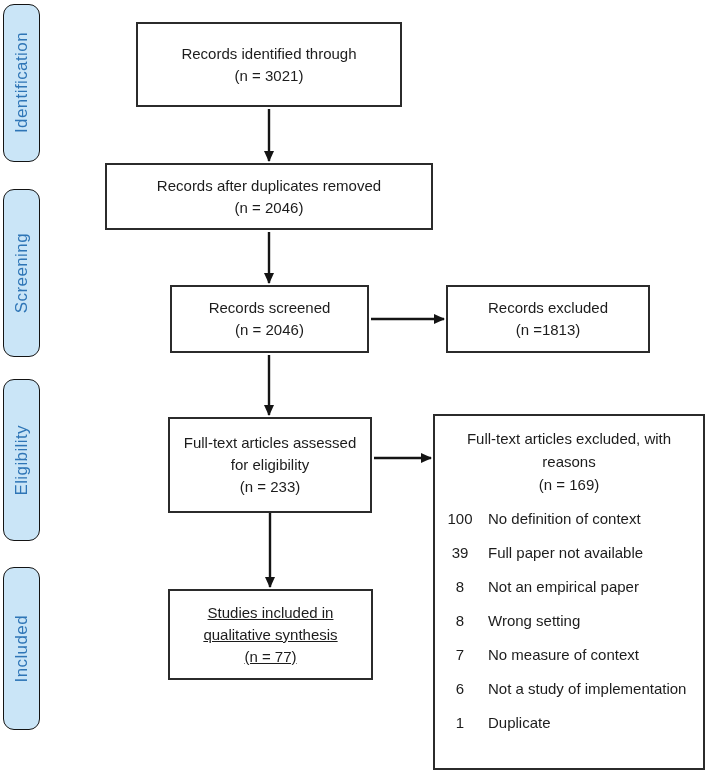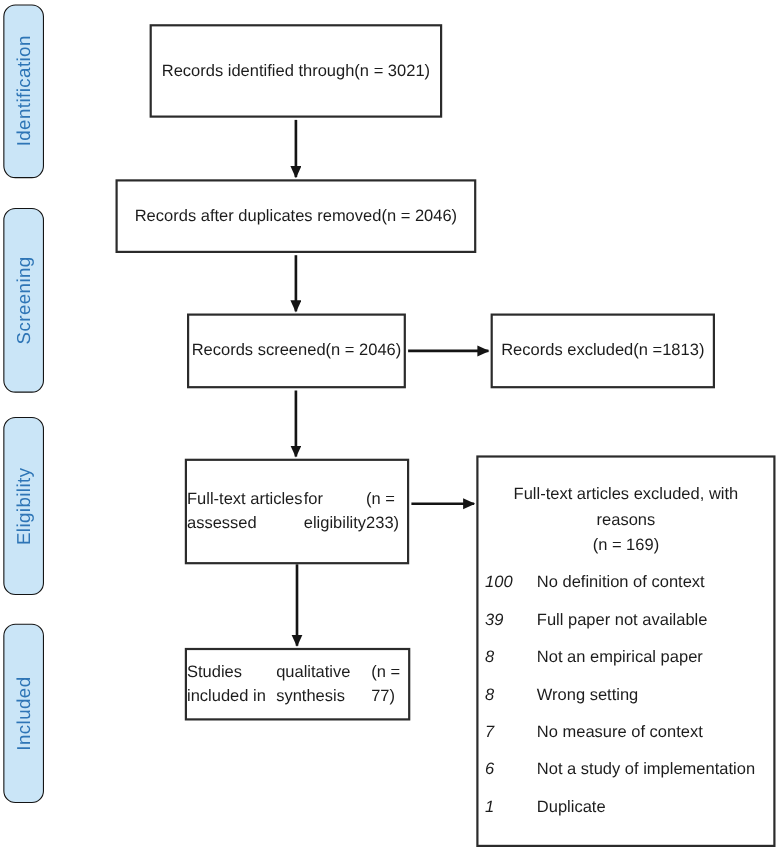--- a/index.html
+++ b/index.html
@@ -35,48 +35,49 @@
     white-space: nowrap;
   }
 
   
   .fbox {
     position: absolute;
     box-sizing: border-box;
     border: 2px solid #2b2b2b;
     background: #ffffff;
     display: flex;
+    flex-direction: column;
     align-items: center;
     justify-content: center;
-    text-align: left;
+    text-align: right;
     font-size: 15px;
     line-height: 22px;
   }
 
   
   .bigbox {
     position: absolute;
     box-sizing: border-box;
     border: 2px solid #2b2b2b;
     background: #ffffff;
     font-size: 15px;
   }
   .bigbox .hdr {
     text-align: center;
     line-height: 23px;
-    padding-top: 22px;
+    padding-top: 11px;
   }
   .reasons { padding: 0 8px 0 6px; }
   .reason-row {
     display: flex;
     margin-top: 12px;
     line-height: 22px;
     align-items: baseline;
   }
-  .reason-n  { flex: 0 0 38px; width: 38px; text-align: left; font-style: italic; }
+  .reason-n  { flex: 0 0 38px; width: 38px; text-align: center; }
   .reason-label { margin-left: 9px; text-align: left; }
 
   .arrows {
     position: absolute;
     inset: 0;
     pointer-events: none;
   }
   .arrows line { stroke: #141414; stroke-width: 2.4; }
 </style>
 </head>
@@ -168,19 +169,19 @@
         <span class="reason-n">6</span>
         <span class="reason-label">Not a study of implementation</span>
       </div>
       <div class="reason-row">
         <span class="reason-n">1</span>
         <span class="reason-label">Duplicate</span>
       </div>
     </div>
   </div>
 
-  <div class="fbox" style="left:168px;top:589px;width:205px;height:66px;">
+  <div class="fbox" style="left:168px;top:589px;width:205px;height:91px;text-decoration:underline;">
     <div>Studies included in</div>
     <div>qualitative synthesis</div>
     <div>(n = 77)</div>
   </div>
 
 </div>
 
 </body></html>

